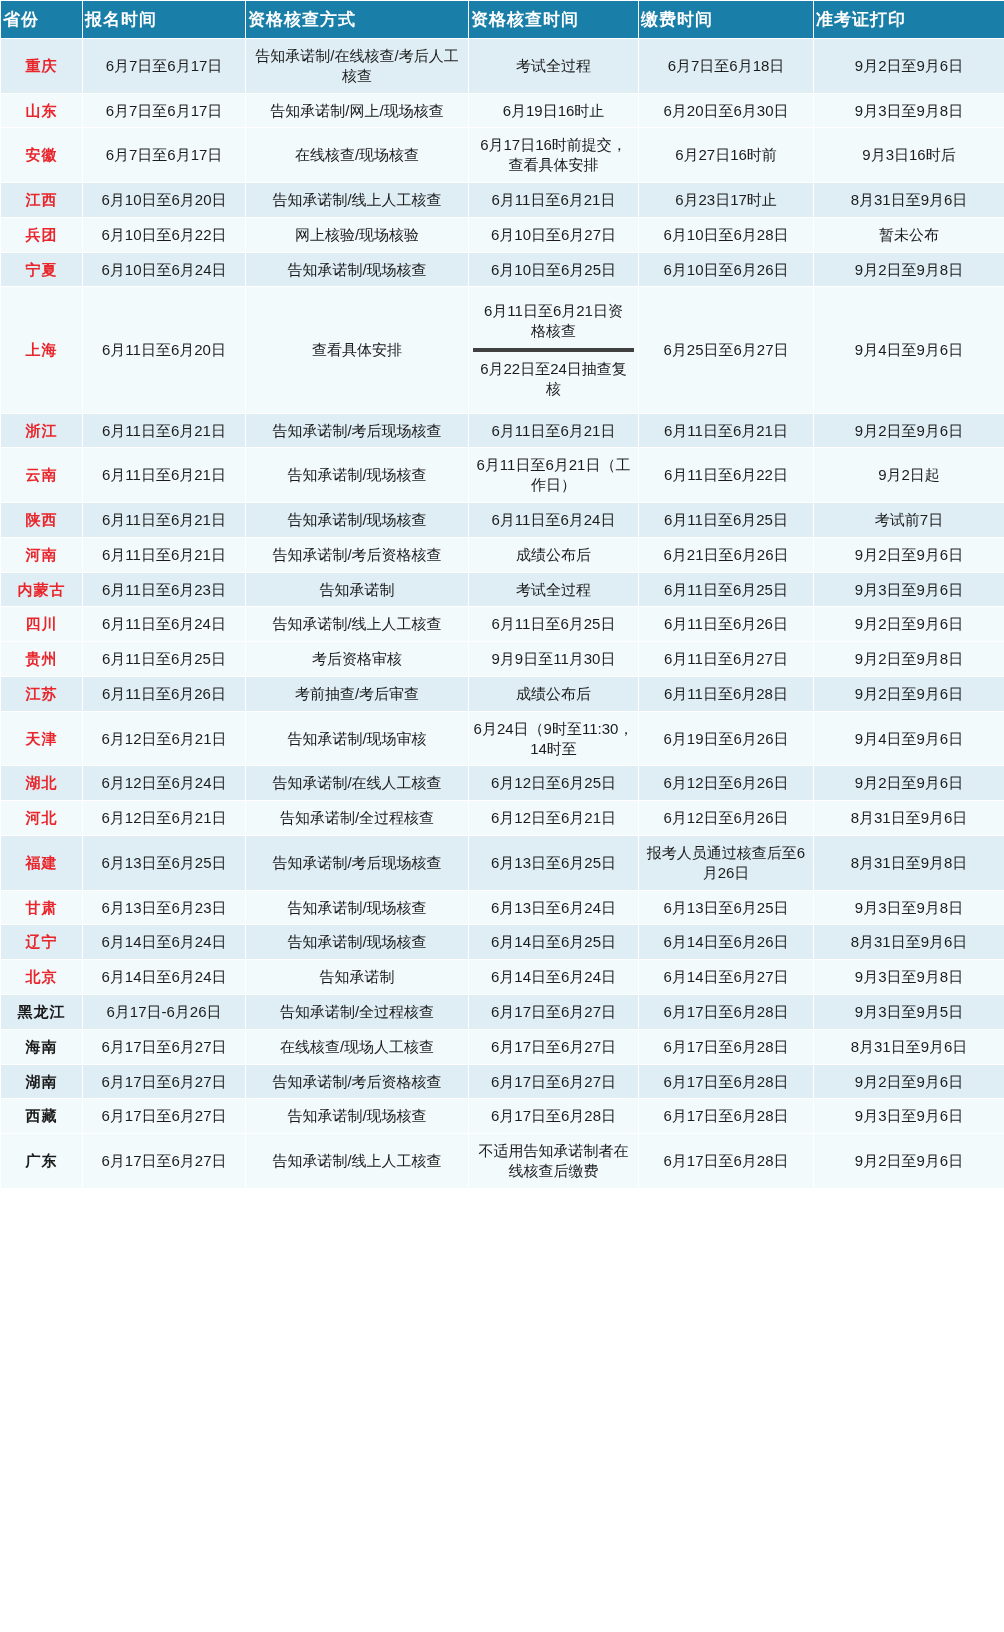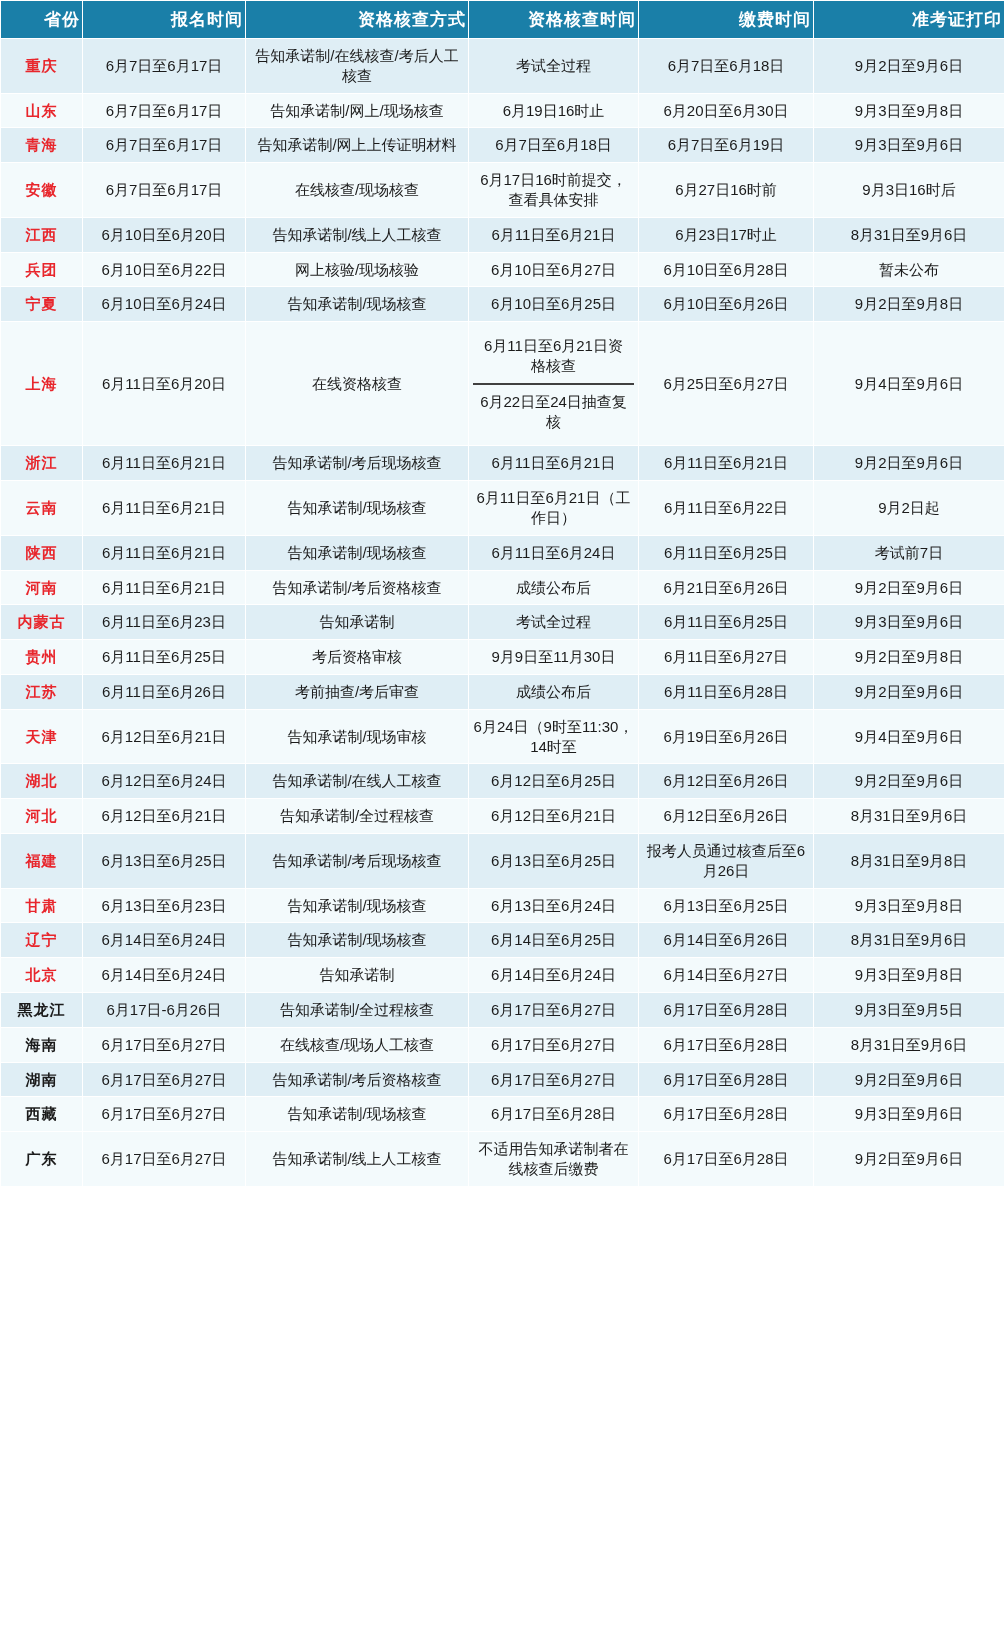--- a/index.html
+++ b/index.html
@@ -21,21 +21,21 @@
   table.schedule col.c2 { width: 223px; }
   table.schedule col.c3 { width: 170px; }
   table.schedule col.c4 { width: 175px; }
   table.schedule col.c5 { width: 191px; }
 
   table.schedule th {
     background: #1a7fa8;
     color: #ffffff;
     font-size: 17px;
     font-weight: bold;
-    text-align: right;
+    text-align: left;
     padding: 7px 2px;
     border: 1px solid #ffffff;
     letter-spacing: 1px;
   }
   table.schedule td {
     border: 1px solid #ffffff;
     text-align: center;
     vertical-align: middle;
     font-size: 15px;
     color: #1b1b1b;
@@ -63,21 +63,21 @@
     padding: 0;
   }
   .split-inner {
     display: block;
   }
   .split-inner > div {
     padding: 7px 5px;
     line-height: 1.32;
   }
   .split-inner > div:first-child {
-    border-bottom: 2px solid #404040;
+    border-bottom: 4px solid #404040;
   }
 </style>
 </head>
 <body>
 
 <table class="schedule">
   <colgroup>
     <col class="c0">
       <col class="c1">
       <col class="c2">
@@ -105,28 +105,20 @@
         <td class="dark">9月2日至9月6日</td>
       </tr>
       <tr class="band-b">
         <td class="province red">山东</td>
         <td class="red">6月7日至6月17日</td>
         <td class="dark">告知承诺制/网上/现场核查</td>
         <td class="dark">6月19日16时止</td>
         <td class="dark">6月20日至6月30日</td>
         <td class="dark">9月3日至9月8日</td>
       </tr>
-      <tr class="band-a">
-        <td class="province red">青海</td>
-        <td class="red">6月7日至6月17日</td>
-        <td class="dark">告知承诺制/网上上传证明材料</td>
-        <td class="dark">6月7日至6月18日</td>
-        <td class="dark">6月7日至6月19日</td>
-        <td class="dark">9月3日至9月6日</td>
-      </tr>
       <tr class="band-b">
         <td class="province red">安徽</td>
         <td class="red">6月7日至6月17日</td>
         <td class="dark">在线核查/现场核查</td>
         <td class="dark">6月17日16时前提交，查看具体安排</td>
         <td class="dark">6月27日16时前</td>
         <td class="dark">9月3日16时后</td>
       </tr>
       <tr class="band-a">
         <td class="province red">江西</td>
@@ -148,21 +140,21 @@
         <td class="province red">宁夏</td>
         <td class="red">6月10日至6月24日</td>
         <td class="dark">告知承诺制/现场核查</td>
         <td class="dark">6月10日至6月25日</td>
         <td class="dark">6月10日至6月26日</td>
         <td class="dark">9月2日至9月8日</td>
       </tr>
       <tr class="band-b">
         <td class="province red">上海</td>
         <td class="red">6月11日至6月20日</td>
-        <td class="dark">在线资格核查</td>
+        <td class="dark">查看具体安排</td>
         <td class="dark split-cell">
           <span class="split-inner">
             <div>6月11日至6月21日资格核查</div>
             <div>6月22日至24日抽查复核</div>
           </span>
         </td>
         <td class="dark">6月25日至6月27日</td>
         <td class="dark">9月4日至9月6日</td>
       </tr>
       <tr class="band-a">
@@ -199,20 +191,28 @@
       </tr>
       <tr class="band-a">
         <td class="province red">内蒙古</td>
         <td class="red">6月11日至6月23日</td>
         <td class="dark">告知承诺制</td>
         <td class="dark">考试全过程</td>
         <td class="dark">6月11日至6月25日</td>
         <td class="dark">9月3日至9月6日</td>
       </tr>
       <tr class="band-b">
+        <td class="province red">四川</td>
+        <td class="red">6月11日至6月24日</td>
+        <td class="dark">告知承诺制/线上人工核查</td>
+        <td class="dark">6月11日至6月25日</td>
+        <td class="dark">6月11日至6月26日</td>
+        <td class="dark">9月2日至9月6日</td>
+      </tr>
+      <tr class="band-b">
         <td class="province red">贵州</td>
         <td class="red">6月11日至6月25日</td>
         <td class="dark">考后资格审核</td>
         <td class="dark">9月9日至11月30日</td>
         <td class="dark">6月11日至6月27日</td>
         <td class="dark">9月2日至9月8日</td>
       </tr>
       <tr class="band-a">
         <td class="province red">江苏</td>
         <td class="red">6月11日至6月26日</td>

